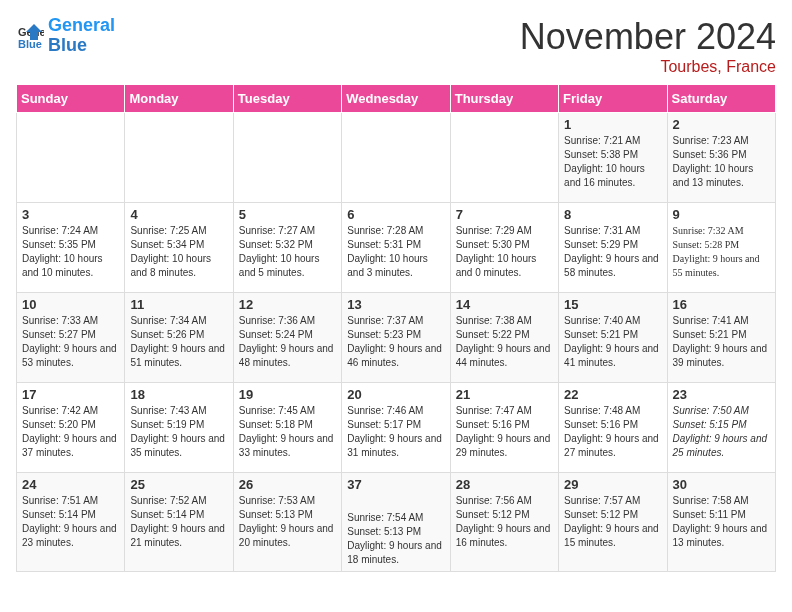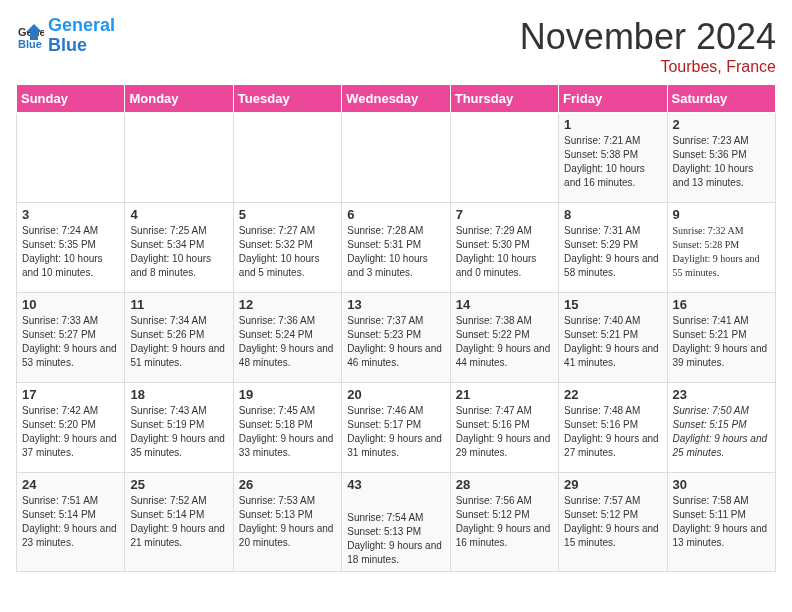--- a/index.html
+++ b/index.html
@@ -285,21 +285,21 @@
 Sunset: 5:14 PM
 Daylight: 9 hours and 21 minutes.</div>
         </td>
         <td>
           <span class="day-number">26</span>
           <div class="day-info" style="white-space: pre-line;">Sunrise: 7:53 AM
 Sunset: 5:13 PM
 Daylight: 9 hours and 20 minutes.</div>
         </td>
         <td>
-          <span class="day-number">43</span>
+          <span class="day-number">37</span>
           <div class="day-info" style="white-space: pre-line; margin-top: 19px;">Sunrise: 7:54 AM
 Sunset: 5:13 PM
 Daylight: 9 hours and 18 minutes.</div>
         </td>
         <td>
           <span class="day-number">28</span>
           <div class="day-info" style="white-space: pre-line;">Sunrise: 7:56 AM
 Sunset: 5:12 PM
 Daylight: 9 hours and 16 minutes.</div>
         </td>

